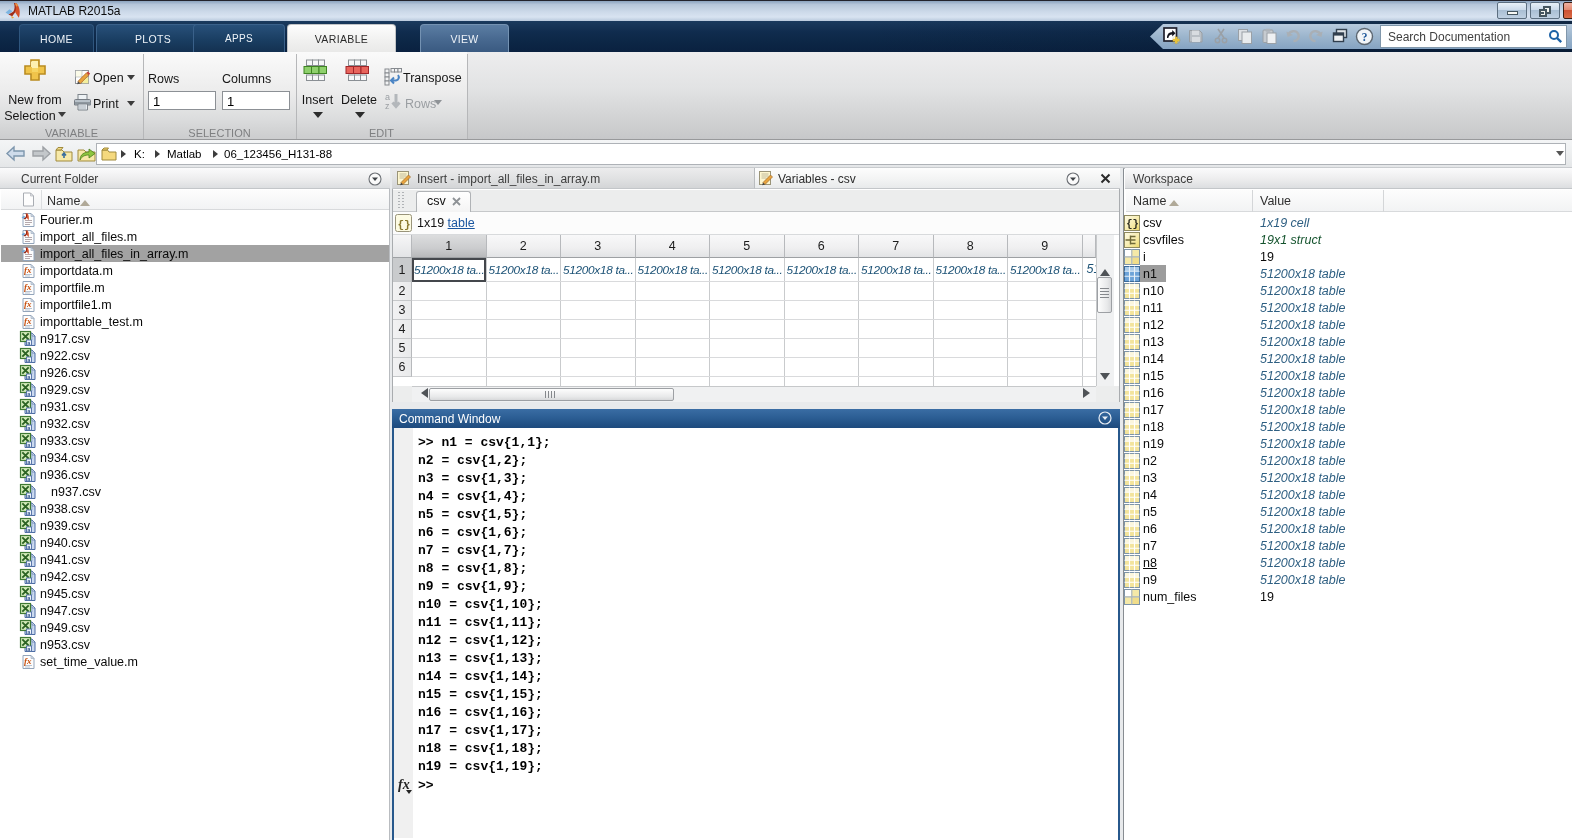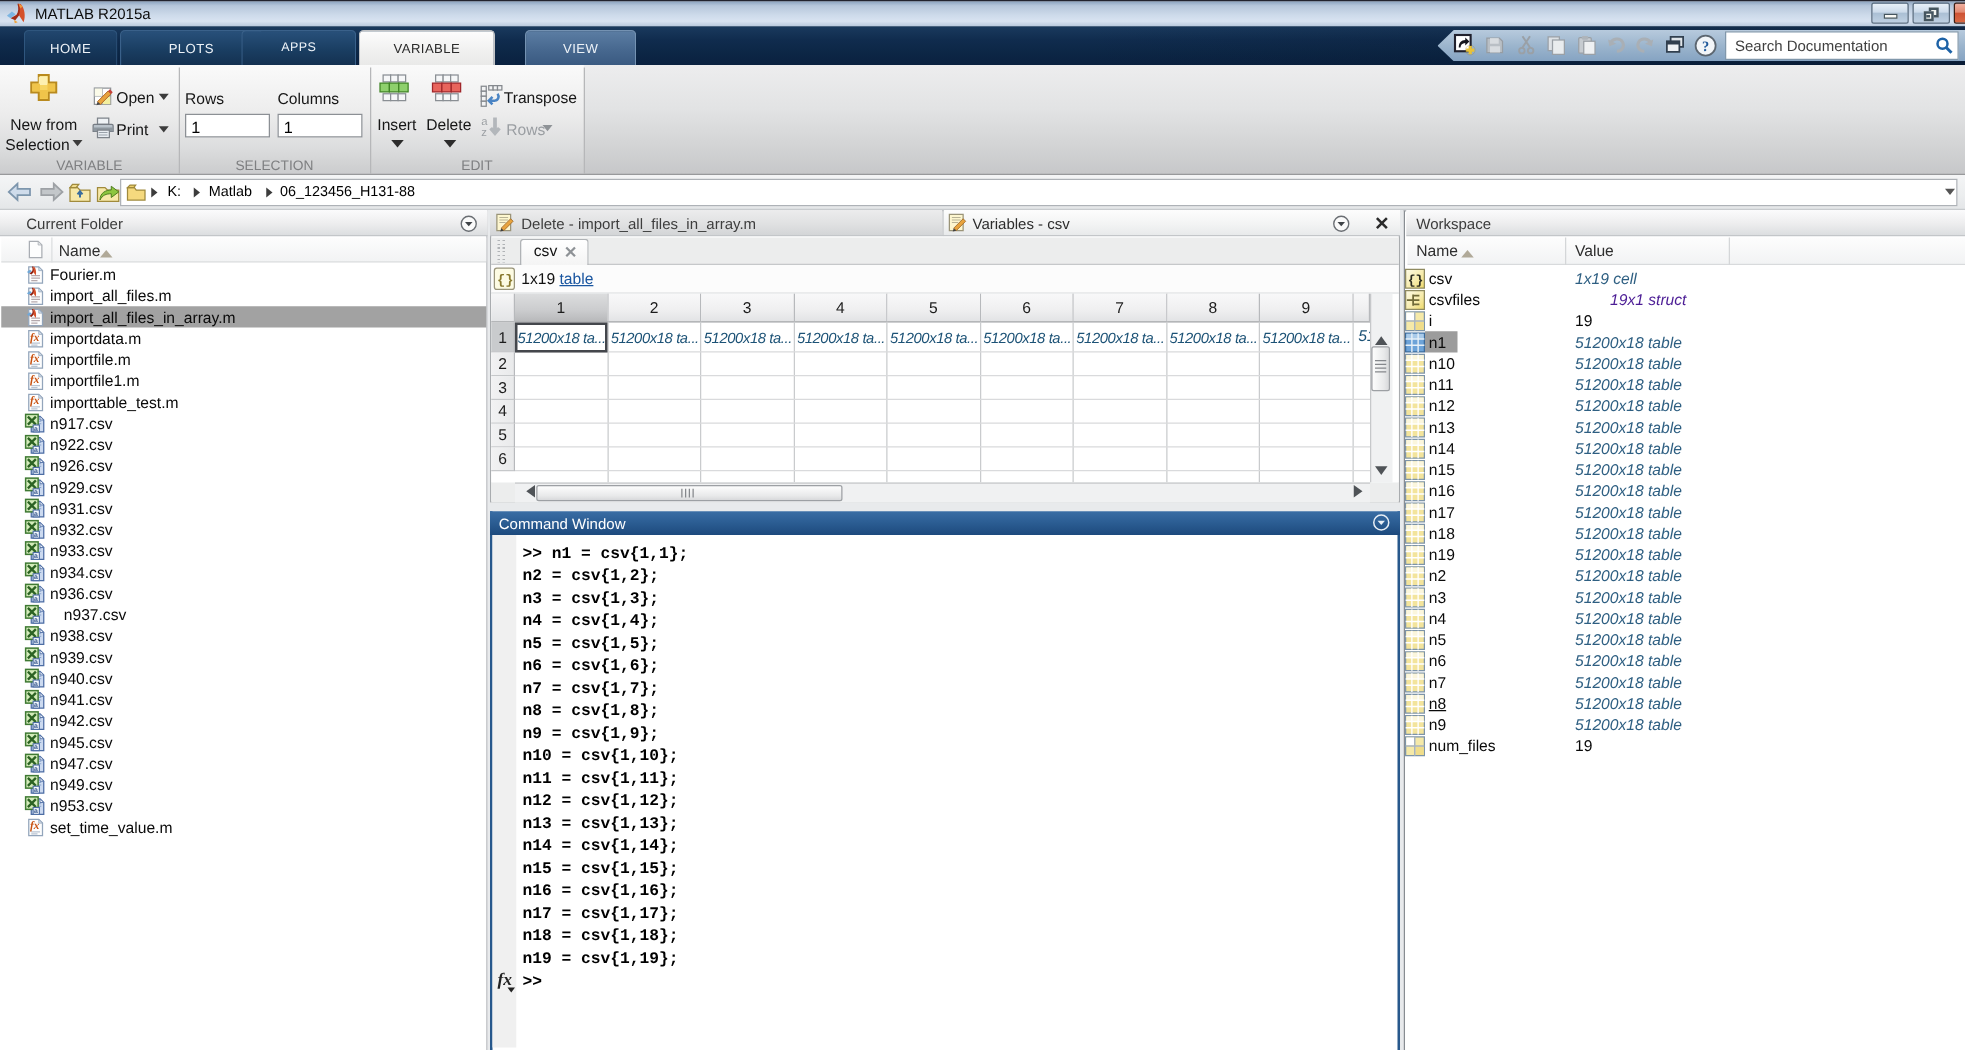--- a/index.html
+++ b/index.html
@@ -534,21 +534,21 @@
 background:linear-gradient(180deg,#ececed 0%,#e0e1e2 55%,#d3d5d7 100%);border-right:1px solid #b9bcbf;border-bottom:1px solid #c3c6c9;"></div>
 <div class="abs" style="left:755px;top:168px;width:365px;height:21px;
 background:linear-gradient(180deg,#fdfdfd 0%,#f3f4f4 55%,#e8eaeb 100%);border-bottom:1px solid #c3c6c9;"></div>
 
 <svg class="abs" style="left:397px;top:171px;" width="15" height="15" viewBox="0 0 15 15">
 <rect x="0.5" y="0.5" width="11" height="13" fill="#fdf6cf" stroke="#9a9478"></rect>
 <path d="M2.5 3 h7 M2.5 5 h7 M2.5 7 h5" stroke="#b9b396" stroke-width="0.9"></path>
 <path d="M4 13.5 L11.5 6 L13.5 8 L6 15.5 Z" transform="translate(0,-2)" fill="#e8a33d" stroke="#a06a28" stroke-width="0.7"></path>
 <path d="M4 11.5 L3.2 14.2 L6 13.5 Z" fill="#3f3f3f"></path>
 </svg>
-<div class="tx" style="left:417px;top:172px;font-size:12px;color:#3d3d3d;">Delete - import_all_files_in_array.m</div>
+<div class="tx" style="left:417px;top:172px;font-size:12px;color:#3d3d3d;">Insert - import_all_files_in_array.m</div>
 <svg class="abs" style="left:759px;top:171px;" width="15" height="15" viewBox="0 0 15 15">
 <rect x="0.5" y="0.5" width="11" height="13" fill="#fdf6cf" stroke="#9a9478"></rect>
 <path d="M2.5 3 h7 M2.5 5 h7 M2.5 7 h5" stroke="#b9b396" stroke-width="0.9"></path>
 <path d="M4 13.5 L11.5 6 L13.5 8 L6 15.5 Z" transform="translate(0,-2)" fill="#e8a33d" stroke="#a06a28" stroke-width="0.7"></path>
 <path d="M4 11.5 L3.2 14.2 L6 13.5 Z" fill="#3f3f3f"></path>
 </svg>
 <div class="tx" style="left:778px;top:172px;font-size:12px;color:#2c2c2c;text-align:right;">Variables - csv</div>
 
 <svg class="abs" style="left:1066px;top:172px;" width="14" height="14" viewBox="0 0 14 14">
  <circle cx="7" cy="7" r="6" fill="#fafafa" stroke="#6a6e73" stroke-width="1.1"></circle>
@@ -689,21 +689,21 @@
 <rect x="0.5" y="0.5" width="15" height="15" fill="url(#yg)" stroke="#8f8a60"></rect>
 <text x="2.2" y="12" font-size="10.5" font-weight="bold" fill="#2b2b20" font-family="Liberation Mono,monospace">{}</text>
 </svg>
 <div class="tx" style="left:1143px;top:216px;font-size:12.5px;color:#0a0a0a;">csv</div>
 <div class="tx" style="left:1260px;top:216px;font-size:12.5px;font-style:italic;color:#2e5f82;">1x19 cell</div>
 <svg class="abs" style="left:1124px;top:232px;" width="16" height="16" viewBox="0 0 16 16">
 <rect x="0.5" y="0.5" width="15" height="15" fill="url(#yg)" stroke="#8f8a60"></rect>
 <path d="M1.5 8 h5 M6.5 3.5 v9 M6.5 4.5 h5 M6.5 8 h5 M6.5 11.5 h5" stroke="#706a38" stroke-width="1.4" fill="none"></path>
 </svg>
 <div class="tx" style="left:1143px;top:233px;font-size:12.5px;color:#0a0a0a;">csvfiles</div>
-<div class="tx" style="left:1260px;top:233px;font-size:12.5px;font-style:italic;color:#4c1d95;margin-left:28px;">19x1 struct</div>
+<div class="tx" style="left:1260px;top:233px;font-size:12.5px;font-style:italic;color:#14532d;">19x1 struct</div>
 <svg class="abs" style="left:1124px;top:249px;" width="16" height="16" viewBox="0 0 16 16">
 <rect x="0.5" y="0.5" width="15" height="15" fill="#f5e9a8" stroke="#7d94a8"></rect>
 <rect x="1" y="1" width="6.5" height="6.5" fill="#ffffff"></rect>
 <rect x="8.5" y="8.5" width="6.5" height="6.5" fill="#f0dd8a"></rect>
 <path d="M0.5 7.8 h15 M7.8 0.5 v15" stroke="#a8b4be" stroke-width="1.2"></path>
 </svg>
 <div class="tx" style="left:1143px;top:250px;font-size:12.5px;color:#0a0a0a;">i</div>
 <div class="tx" style="left:1260px;top:250px;font-size:12.5px;color:#0a0a0a;">19</div>
 <svg class="abs" style="left:1124px;top:266px;" width="16" height="16" viewBox="0 0 16 16">
 <rect x="0.5" y="0.5" width="15" height="15" fill="#6da3d8" stroke="#3a6a9a"></rect>

